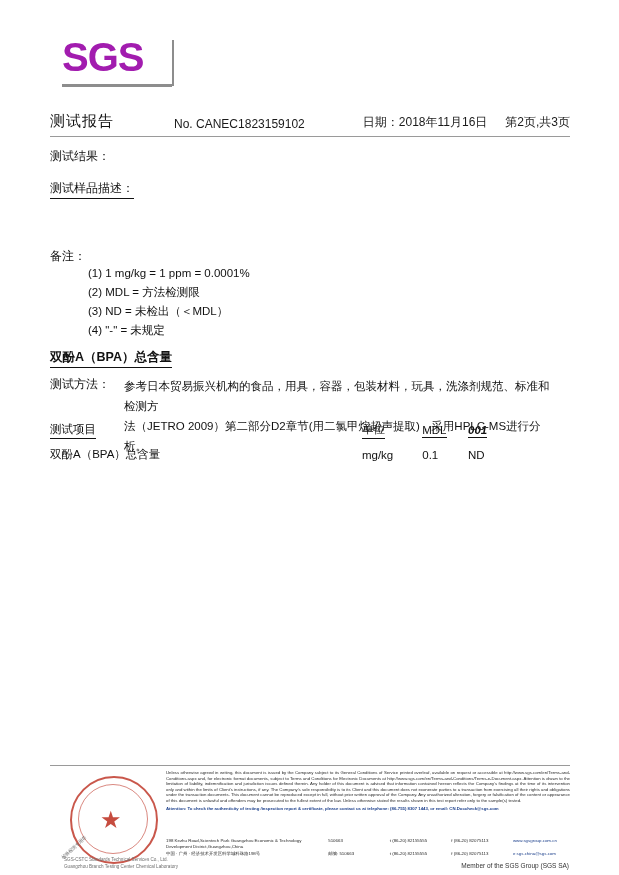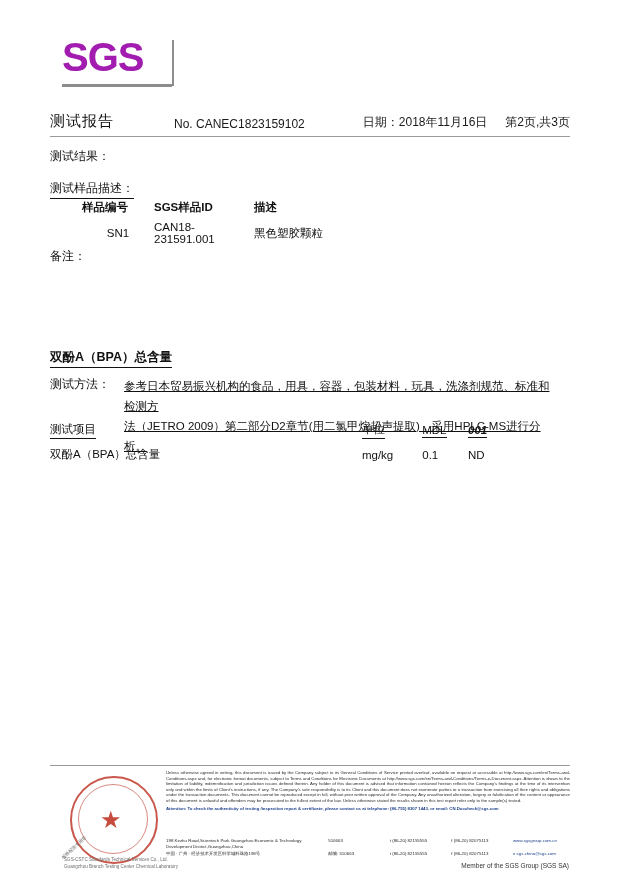--- a/index.html
+++ b/index.html
@@ -152,21 +152,20 @@
 
   .method-label { left: 50px; top: 376px; }
   .method-body {
     position: absolute;
     left: 124px;
     top: 376px;
     width: 430px;
     font-size: 11.5px;
     line-height: 20px;
     color: #111;
-    text-decoration: underline;
   }
 
   
   .res-table {
     position: absolute;
     left: 50px;
     top: 420px;
     width: 470px;
     font-size: 11.5px;
     border-collapse: collapse;
@@ -310,38 +309,28 @@
       <span><span>日期：</span><span>2018年11月16日</span></span>
       <span>第2页,共3页</span>
     </div>
   </div>
   <div class="rule-under-title"></div>
 
   <div class="lbl results-label">测试结果：</div>
 
   <div class="lbl sample-desc-label">测试样品描述：</div>
 
-  <table class="sample-table">
-    <thead>
-      <tr>
-        <th class="col-id">样品编号</th>
-        <th class="col-sgsid">SGS样品ID</th>
-        <th class="col-desc">描述</th>
-      </tr>
-    </thead>
-    <tbody>
-      <tr>
-        <td class="cell-center">SN1</td>
-        <td>CAN18-231591.001</td>
-        <td>黑色塑胶颗粒</td>
-      </tr>
-    </tbody>
-  </table>
 
   <div class="lbl remarks-label">备注：</div>
+  <div class="remarks">
+    <div>(1) 1 mg/kg = 1 ppm = 0.0001%</div>
+    <div>(2) MDL = 方法检测限</div>
+    <div>(3) ND = 未检出（＜MDL）</div>
+    <div>(4) "-" = 未规定</div>
+  </div>
 
   <div class="section-head">双酚A（BPA）总含量</div>
 
   <div class="lbl method-label">测试方法：</div>
   <div class="method-body">
     <div>参考日本贸易振兴机构的食品，用具，容器，包装材料，玩具，洗涤剂规范、标准和检测方</div>
     <div>法（JETRO 2009）第二部分D2章节(用二氯甲烷超声提取)，采用HPLC-MS进行分析。</div>
   </div>
 
   <table class="res-table">

